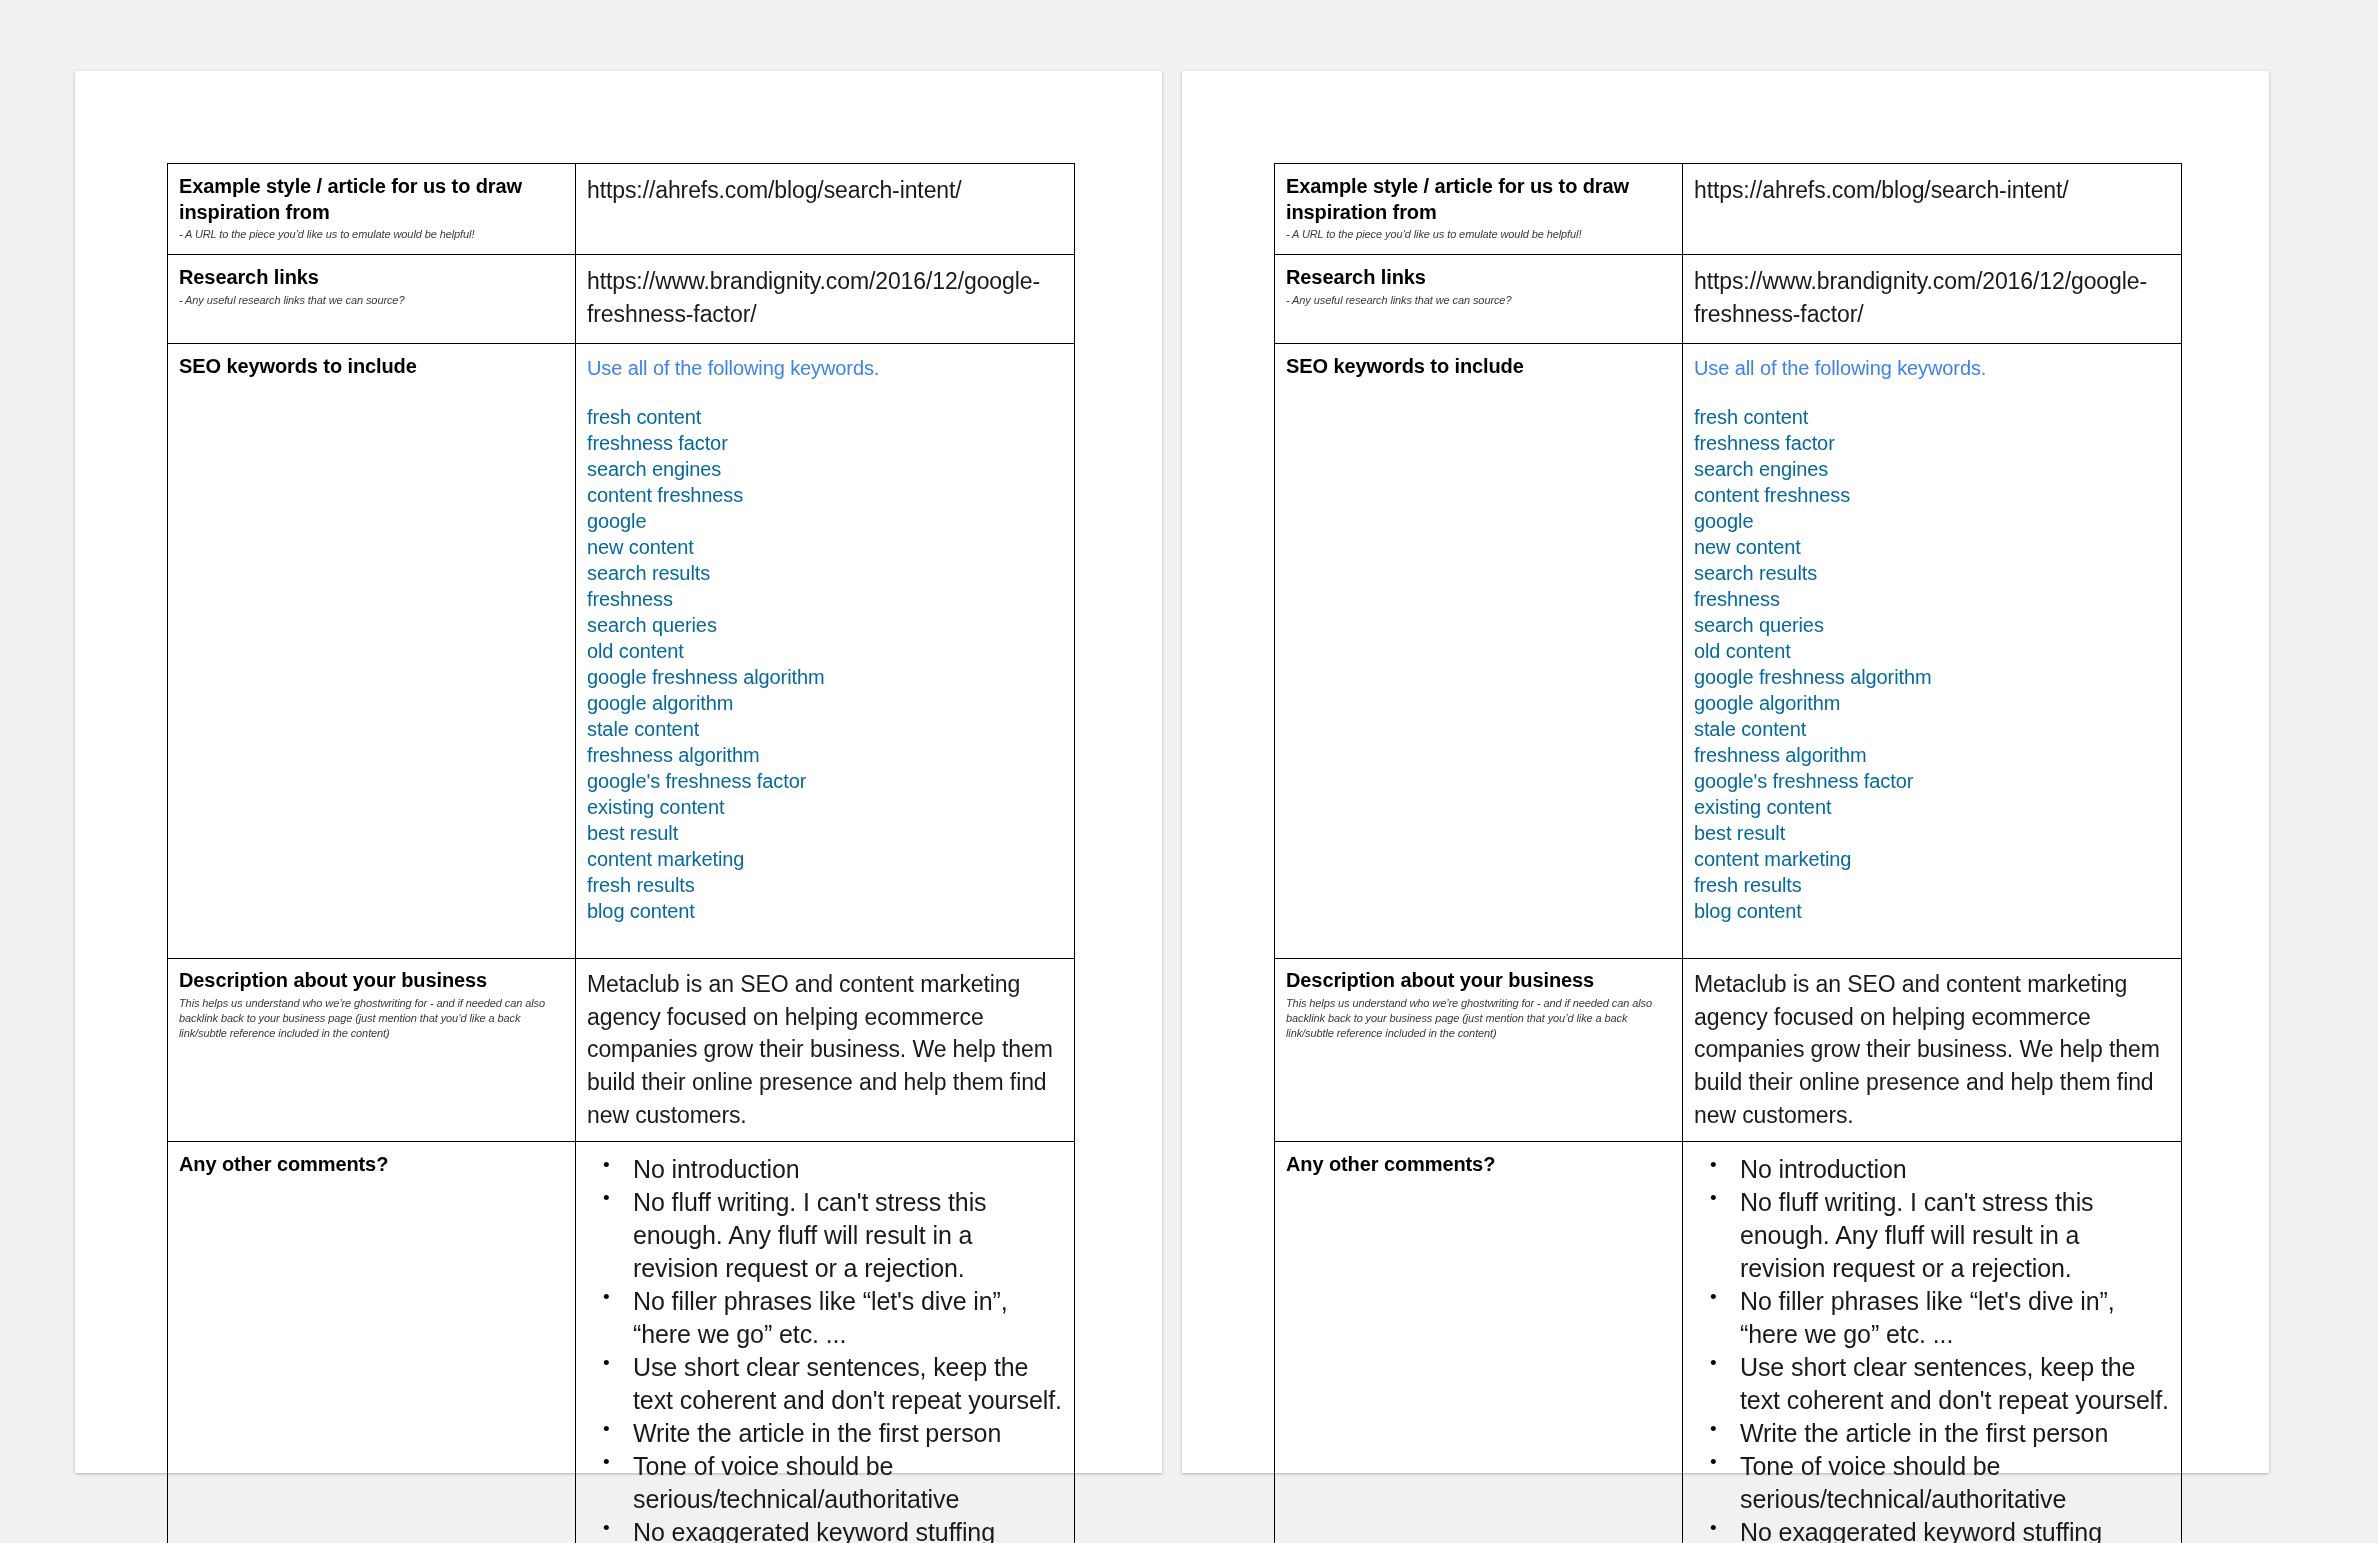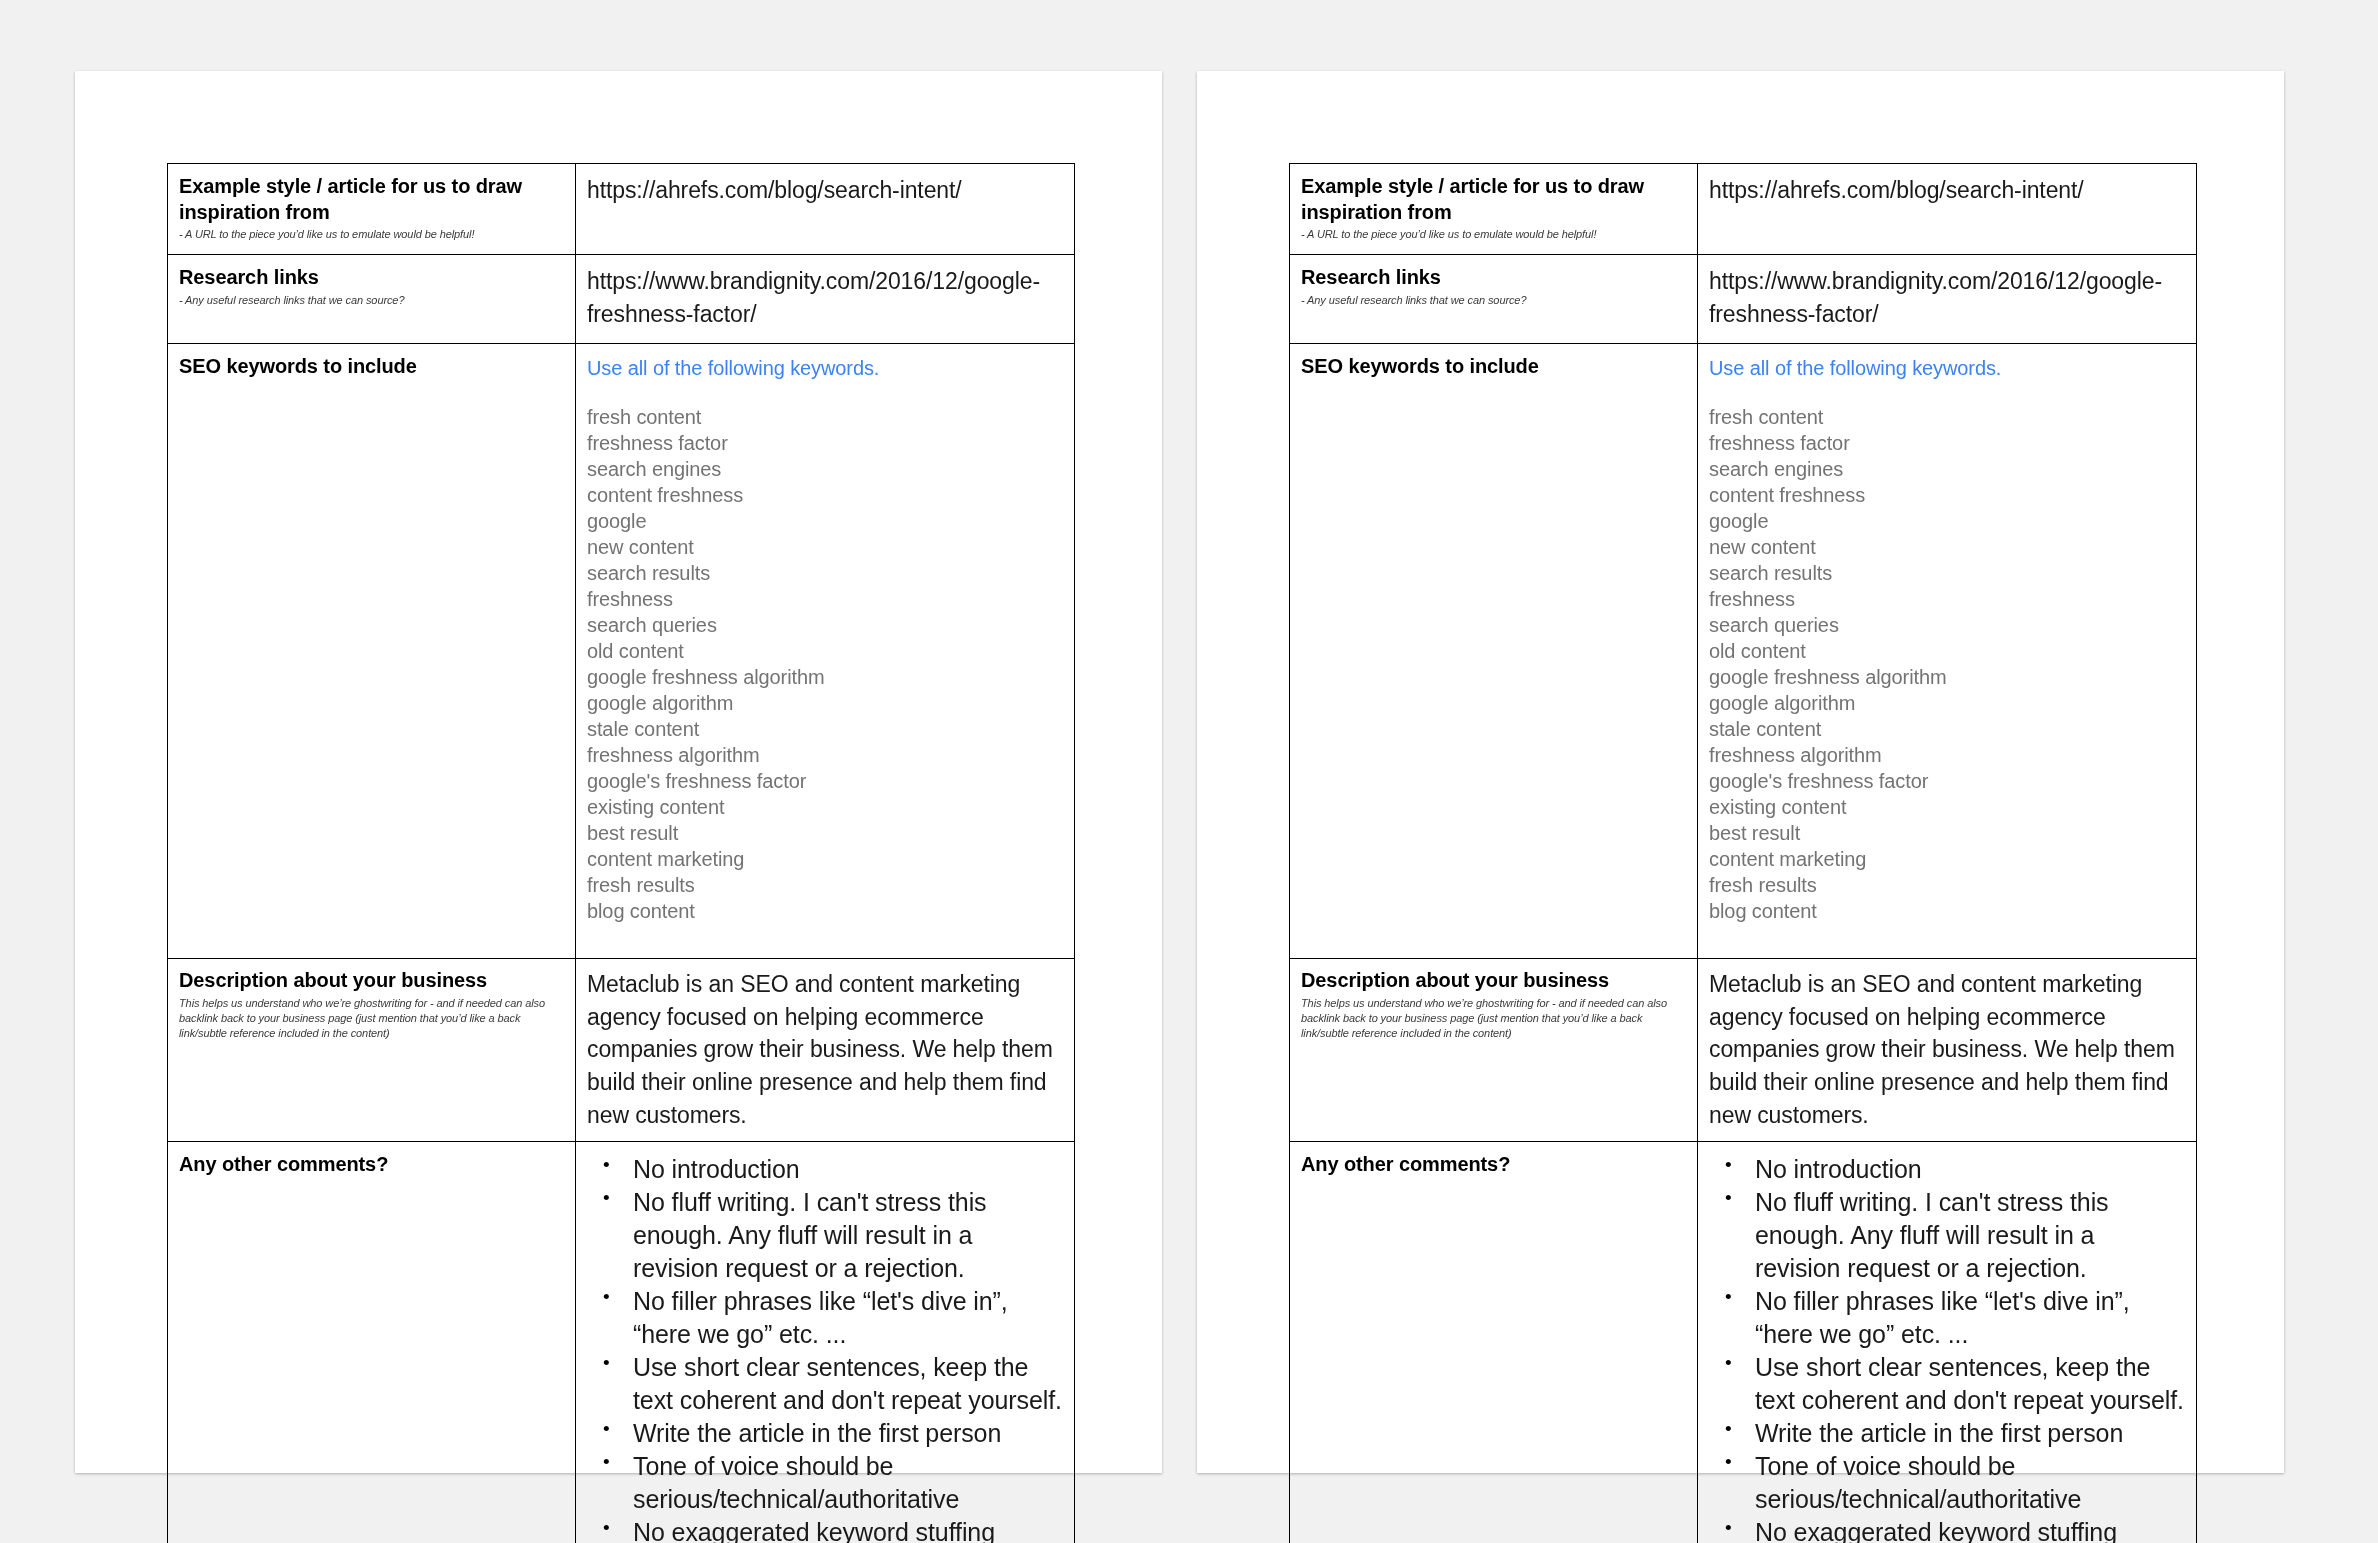--- a/index.html
+++ b/index.html
@@ -14,21 +14,21 @@
     height: 1543px;
     background: #f1f1f1;
     position: relative;
     overflow: hidden;
   }
   .pages {
     position: absolute;
     left: 75px;
     top: 71px;
     display: flex;
-    gap: 35px;
+    gap: 20px;
   }
   .page {
     width: 1087px;
     height: 1402px;
     background: #ffffff;
     box-shadow: 0 1px 3px rgba(0,0,0,0.16), 0 1px 2px rgba(0,0,0,0.12);
     position: relative;
   }
   .sheet {
     position: absolute;
@@ -77,21 +77,21 @@
     line-height: 1.42;
     letter-spacing: -0.1px;
   }
   ul.keywords {
     list-style: none;
     margin: 22px 0 0 0;
     padding: 0;
   }
   ul.keywords li {
     font-size: 20px;
-    color: #737373;
+    color: #0369a1;
     line-height: 1.3;
     letter-spacing: -0.1px;
   }
   ul.comments {
     margin: 2px 0 0 0;
     padding-left: 46px;
     list-style: none;
   }
   ul.comments li {
     font-size: 25px;

